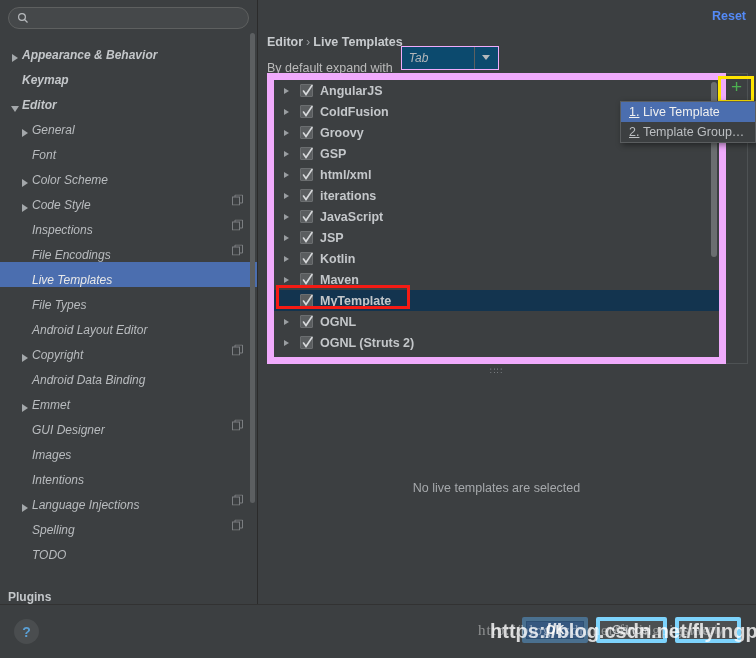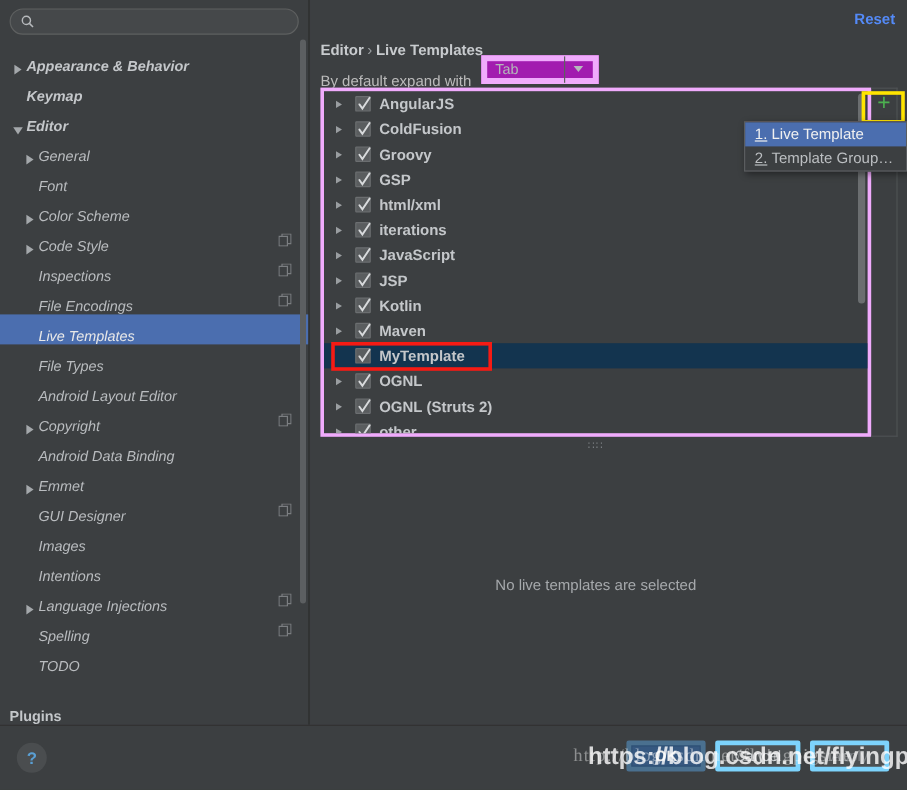--- a/index.html
+++ b/index.html
@@ -70,33 +70,33 @@
   
   .main { position: absolute; left: 259px; top: 0; width: 497px; height: 604px; background: #3c3f41; }
   .breadcrumb { position: absolute; left: 8px; top: 9px; font-weight: bold; color: #c8cbce; font-size: 12.5px; margin-top: 26px; }
   .breadcrumb .sep { color: #9a9ea1; font-weight: normal; padding: 0 3px; }
   .reset-link { position: absolute; right: 10px; top: 9px; color: #548af7; font-weight: bold; font-size: 12.5px; cursor: pointer; }
 
   .expand-row { position: absolute; left: 8px; top: 40px; display: flex; align-items: center; }
   .expand-label { color: #bbbbbb; margin-right: 8px; font-size: 12.5px; margin-top: 21px; }
   .combo {
     display: flex; align-items: center; height: 24px; width: 98px;
-    border: 5px solid #f0abfc; background: #a21caf;
+    border: 1px solid #f0abfc; background: #0c4a6e; font-style: italic;
   }
   .combo-val { flex: 1; padding-left: 7px; color: #b3b6b9; }
   .combo-arrow {
     width: 24px; height: 22px; border-left: 1px solid #5e6060;
     display: flex; align-items: center; justify-content: center;
   }
   .caret-down { width:0;height:0;border-top:5px solid #b6b9bc;border-left:4px solid transparent;border-right:4px solid transparent; }
 
   
   .list-wrap {
     position: absolute; left: 8px; top: 73px; width: 459px; height: 291px;
-    background: #3c3f41; border: 3px solid #f0abfc; overflow: hidden;
+    background: #3c3f41; border: 7px solid #f0abfc; overflow: hidden;
   }
   .tmpl-row { display: flex; align-items: center; height: 21px; padding-left: 10px; position: relative; }
   .tmpl-row.sel { background: #13344f; }
   .tmpl-arrow { width: 16px; min-width: 16px; display: flex; align-items: center; }
   .tmpl-arrow .tri-right { border-left-color: #9a9ea1; border-left-width: 5px; border-top-width: 3.5px; border-bottom-width: 3.5px; }
   .cbox {
     width: 13px; height: 13px; min-width: 13px; border: 1px solid #6b6e70;
     background: #5a5d5f; margin-right: 7px; position: relative; border-radius: 1px;
   }
   .cbox svg { position: absolute; left: 0px; top: -1px; }

